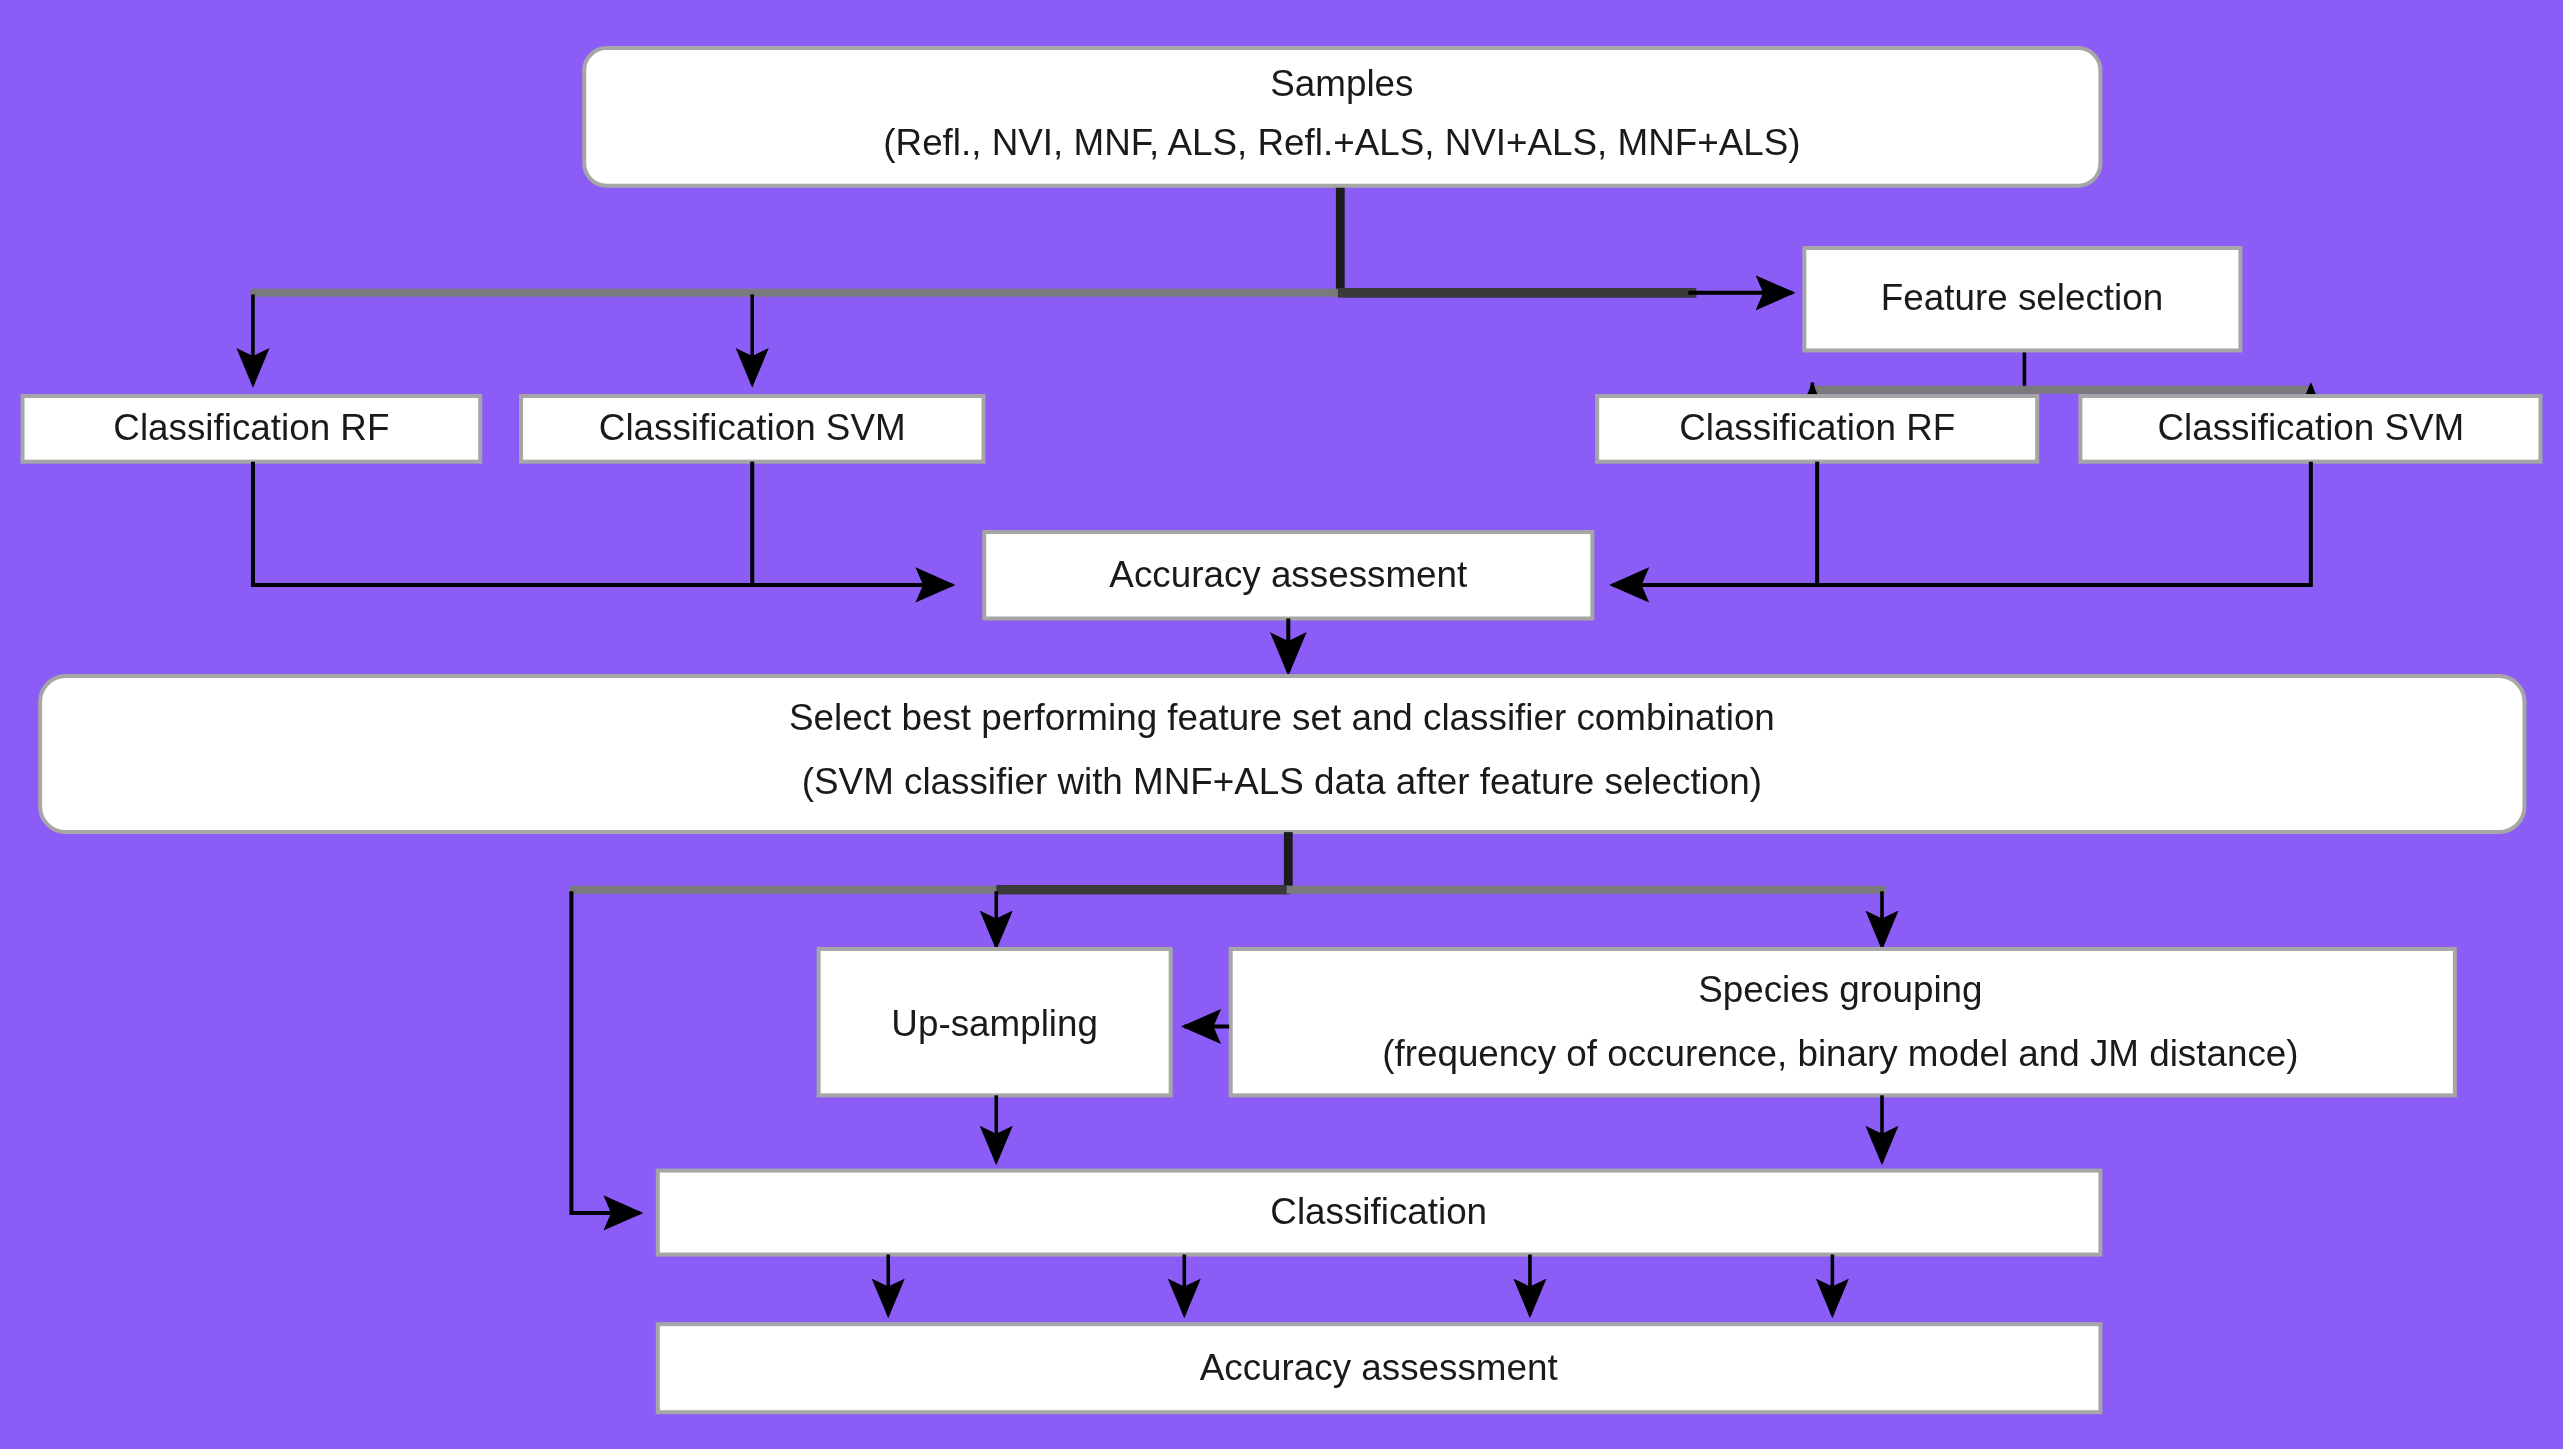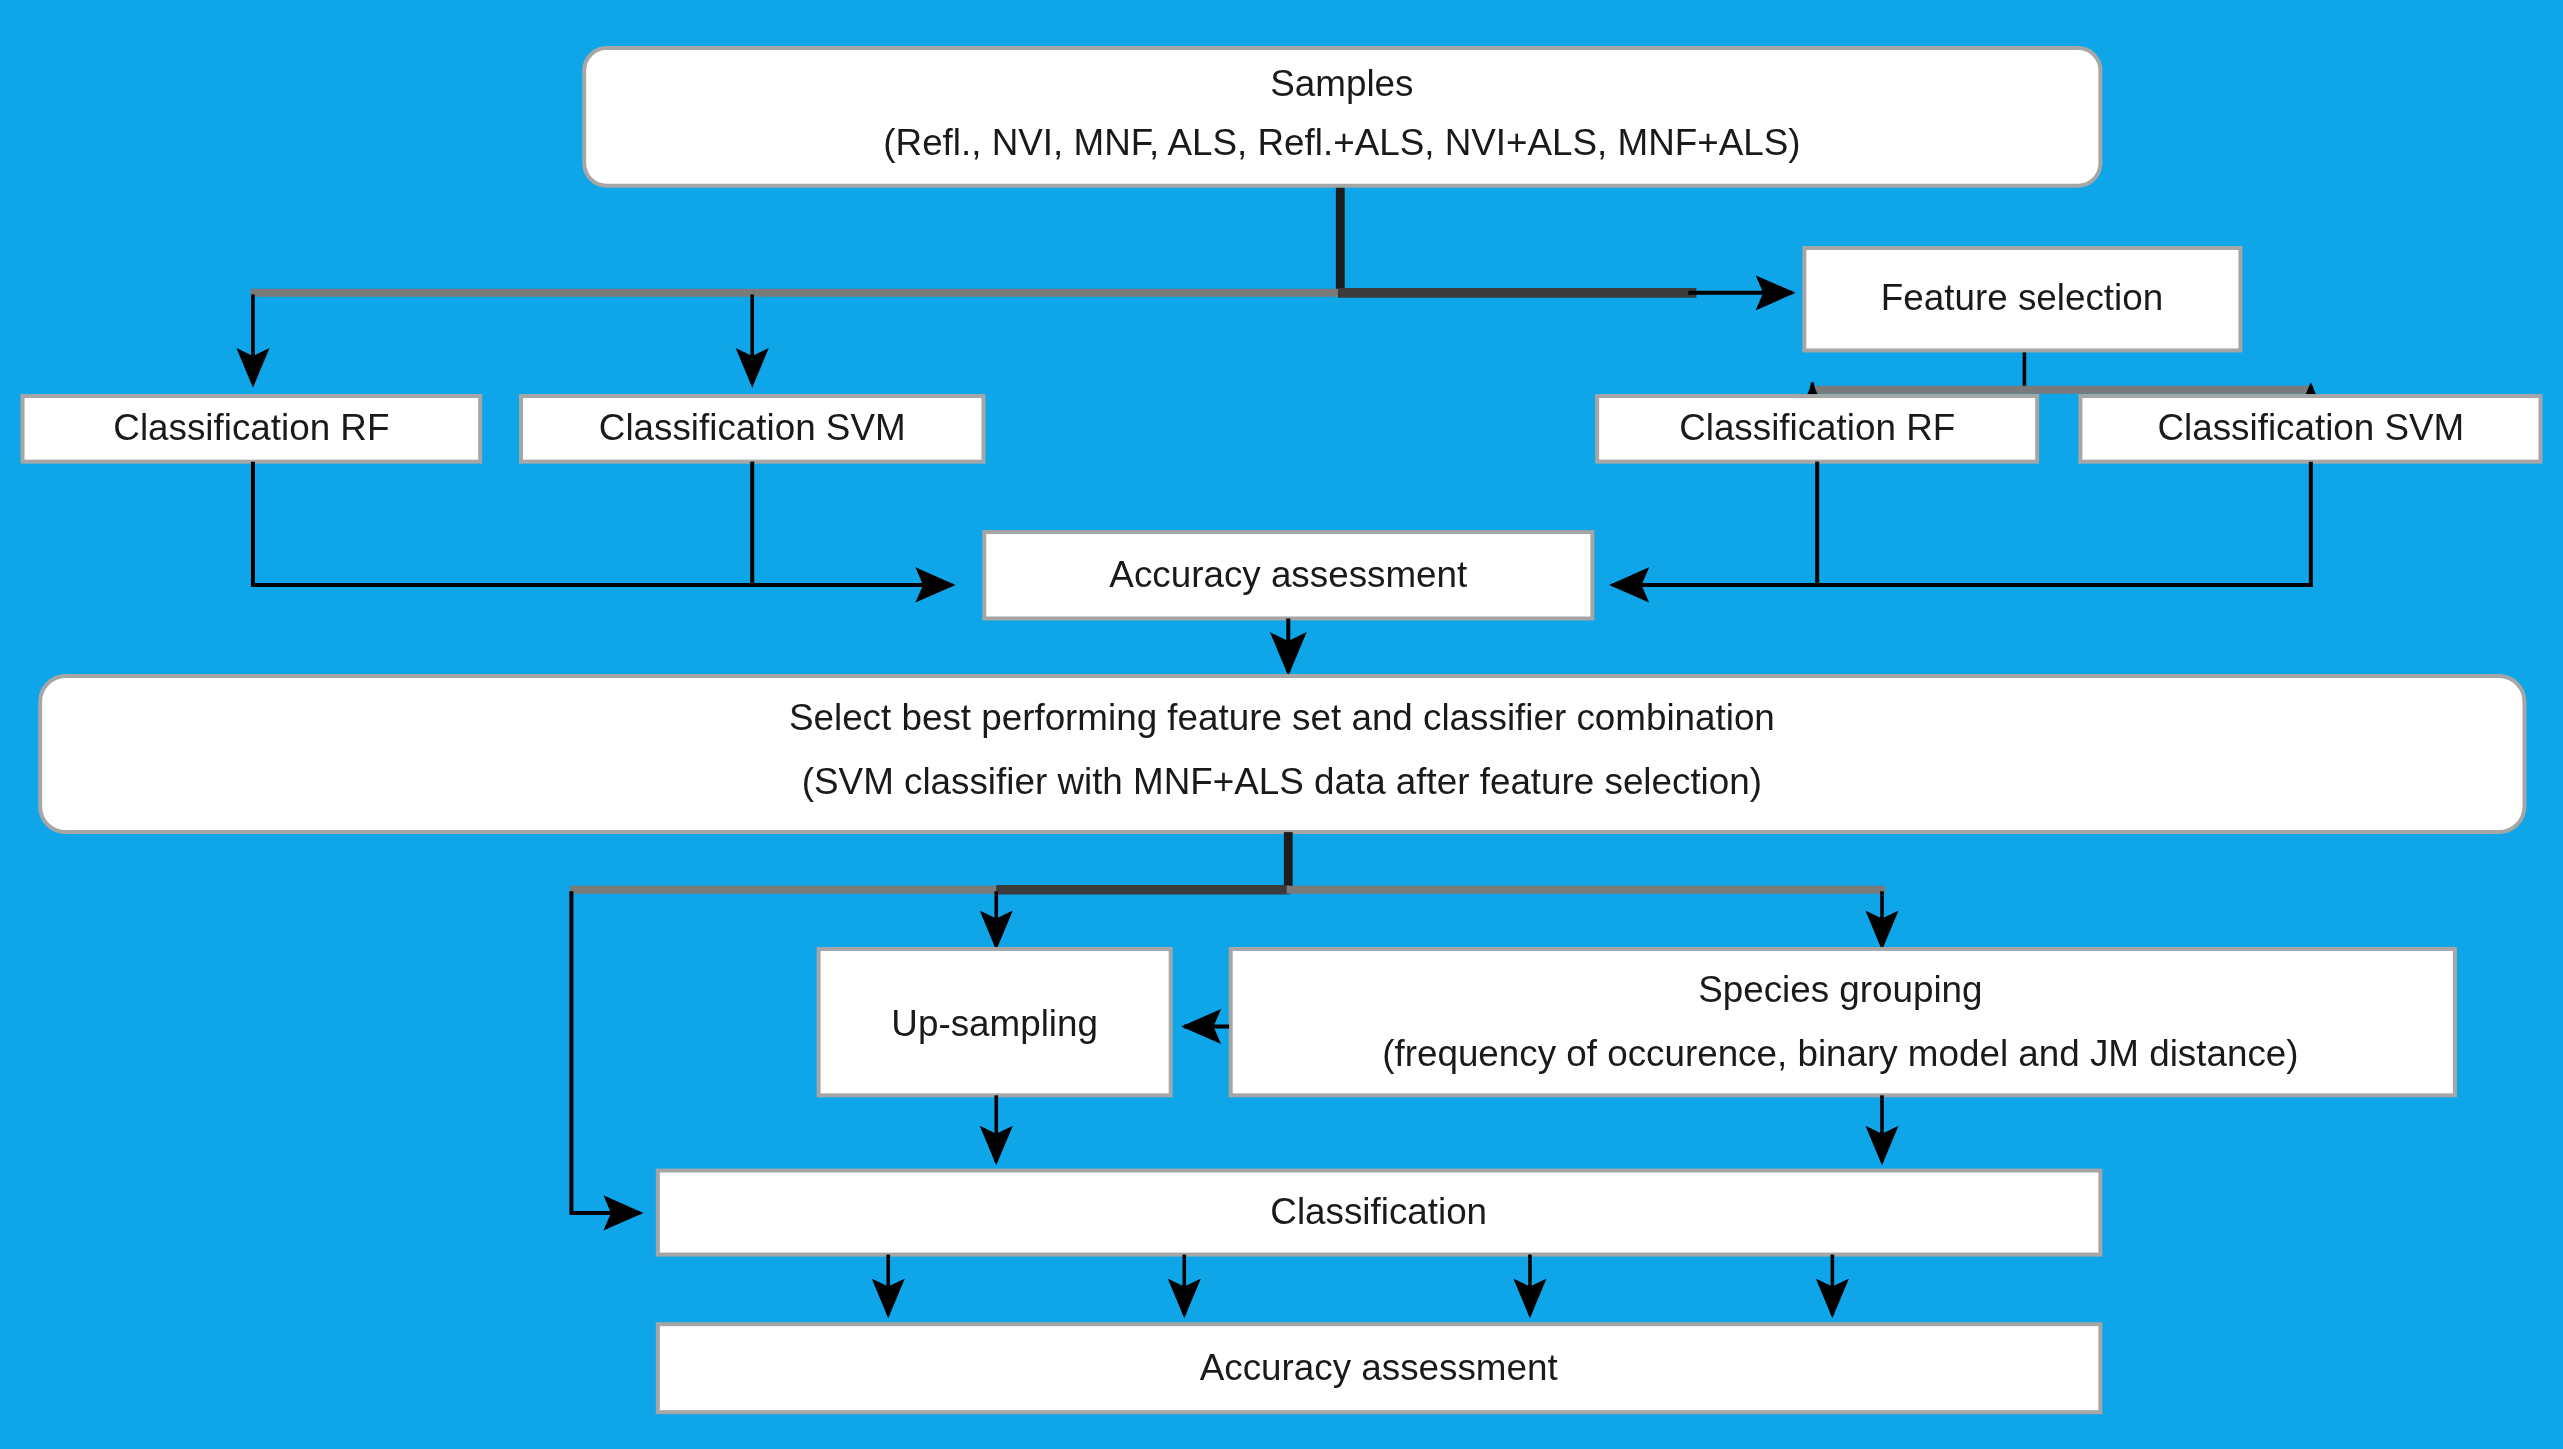--- a/index.html
+++ b/index.html
@@ -7,21 +7,21 @@
     padding: 0;
     background: #ffffff;
   }
   body {
     font-family: "Liberation Sans", sans-serif;
   }
   #canvas {
     position: relative;
     width: 2563px;
     height: 1449px;
-    background: #0ea5e9;
+    background: #8b5cf6;
     overflow: hidden;
   }
   svg.flow {
     position: absolute;
     left: 0;
     top: 0;
     width: 2563px;
     height: 1449px;
   }
   .box-text {

